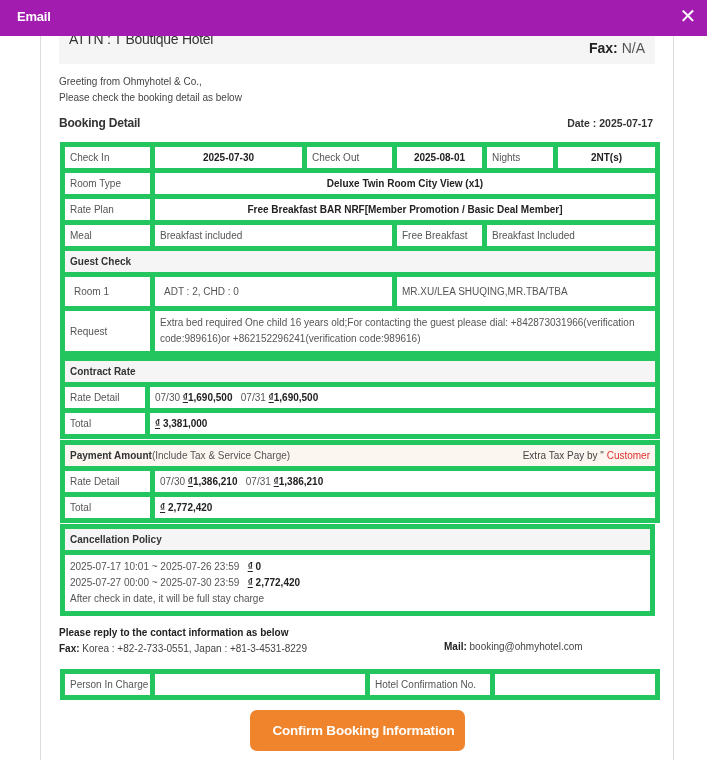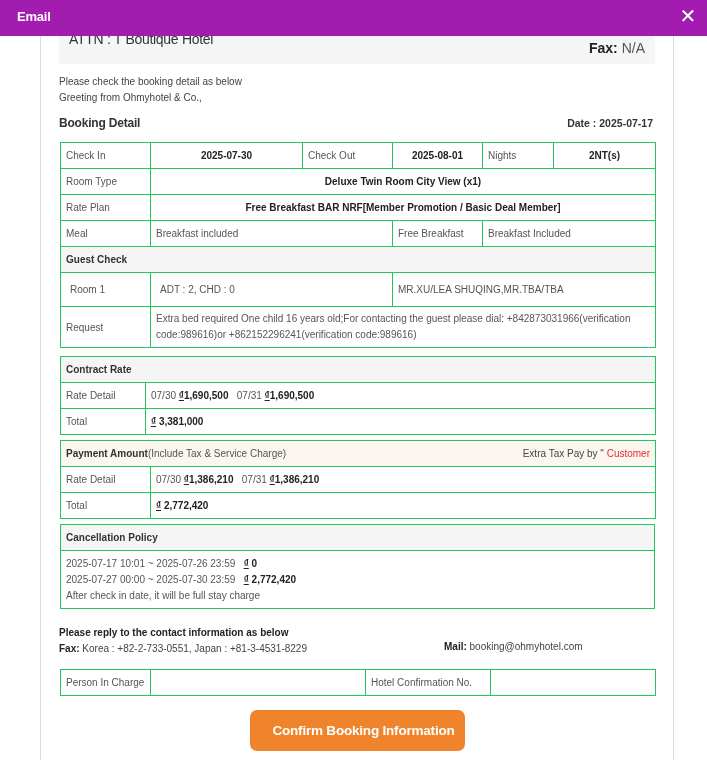--- a/index.html
+++ b/index.html
@@ -16,21 +16,21 @@
   .attn .name { position: absolute; left: 10px; top: -5px; font-size: 14px; color: #333; letter-spacing: -0.3px; }
   .attn .fax { position: absolute; right: 10px; top: 4px; font-size: 14px; color: #555; margin-left: 25px; }
   .attn .fax b { color: #222; }
 
   .greet { position: absolute; left: 18px; top: 38px; font-size: 10px; color: #444; line-height: 16px; }
 
   .section-title { position: absolute; left: 18px; top: 80px; font-weight: bold; font-size: 12px; color: #333; letter-spacing: -0.2px; }
   .date { position: absolute; right: 20px; top: 81px; font-weight: bold; font-size: 10.5px; color: #333; }
 
   table { border-collapse: collapse; position: absolute; left: 19px; width: 595px; table-layout: fixed; }
-  td { border: 1px solid #22c55e; padding: 0 5px; font-size: 10px; color: #555; height: 26px; vertical-align: middle; overflow: hidden; white-space: nowrap; }
+  td { border: 5px solid #22c55e; padding: 0 5px; font-size: 10px; color: #555; height: 26px; vertical-align: middle; overflow: hidden; white-space: nowrap; }
   td.val { color: #222; font-weight: bold; text-align: center; }
   td.head { background: #f5f5f5; color: #333; font-weight: bold; }
   td.wrap { white-space: normal; line-height: 16px; padding-top: 4px; padding-bottom: 4px; }
   .pay-head td.head { background: #fcf6f0; }
   .red { color: #e03030; }
   .money { color: #222; font-weight: bold; }
   .dong { text-decoration: underline; }
 
   .contact { position: absolute; left: 18px; top: 589px; font-size: 10px; color: #444; line-height: 16px; }
   .contact .t { font-weight: bold; color: #222; }
@@ -47,22 +47,22 @@
   <span class="close">✕</span>
 </div>
 
 <div class="sheet">
   <div class="attn">
     <span class="name">ATTN : T Boutique Hotel</span>
     <span class="fax"><b>Fax:</b> <span>N/A</span></span>
   </div>
 
   <div class="greet">
+    <div>Greeting from Ohmyhotel &amp; Co.,</div>
     <div>Please check the booking detail as below</div>
-    <div>Greeting from Ohmyhotel &amp; Co.,</div>
   </div>
 
   <div class="section-title">Booking Detail</div>
   <div class="date">Date : 2025-07-17</div>
 
   <table style="top:106px;">
     <colgroup>
       <col style="width:90px">
         <col style="width:152px">
         <col style="width:90px">

